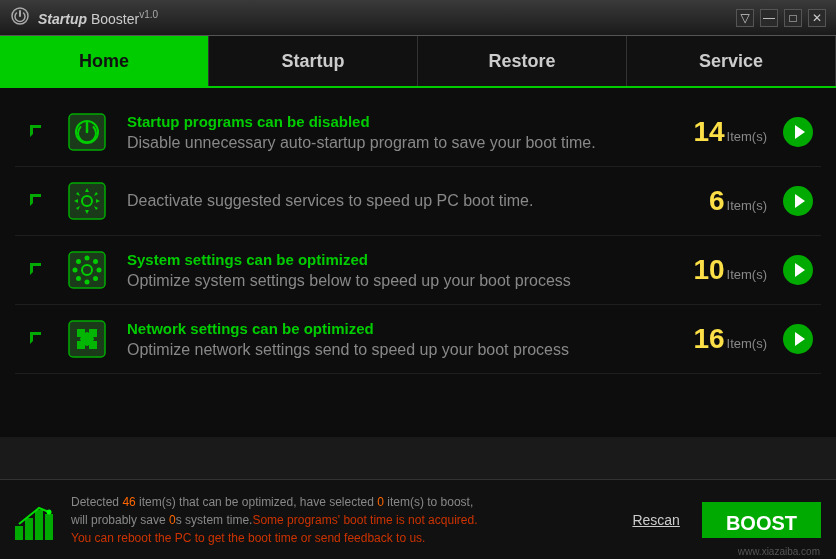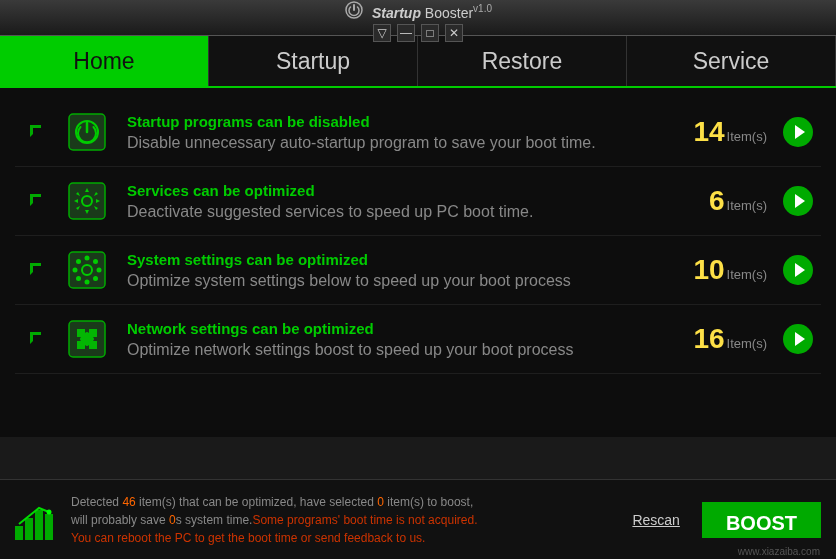--- a/index.html
+++ b/index.html
@@ -14,21 +14,20 @@
 
     
     .title-bar {
       background: linear-gradient(to bottom, #3a3a3a, #1a1a1a);
       height: 36px;
       display: flex;
       align-items: center;
       justify-content: space-between;
       padding: 0 10px;
       border-bottom: 1px solid #555;
-      flex-direction: column;
     }
     .title-bar-left {
       display: flex;
       align-items: center;
       gap: 8px;
     }
     .title-text {
       color: #ccc;
       font-size: 14px;
       font-weight: normal;
@@ -66,22 +65,22 @@
       display: flex;
       height: 52px;
       border-bottom: 2px solid #00cc00;
     }
     .nav-tab {
       flex: 1;
       display: flex;
       align-items: center;
       justify-content: center;
       color: #ccc;
-      font-size: 23px;
-      font-weight: normal;
+      font-size: 18px;
+      font-weight: bold;
       cursor: pointer;
       border-right: 1px solid #333;
     }
     .nav-tab.active {
       background: #00cc00;
       color: #111;
     }
 
     
     .main-content {
@@ -307,21 +306,20 @@
           <path d="M-13,0 L-9,-2 L-9,2 Z" fill="#00cc00"></path>
           <path d="M13,0 L9,-2 L9,2 Z" fill="#00cc00"></path>
           <path d="M-9,-9 L-7,-5 L-11,-7 Z" fill="#00cc00"></path>
           <path d="M9,9 L7,5 L11,7 Z" fill="#00cc00"></path>
           <path d="M9,-9 L7,-5 L11,-7 Z" fill="#00cc00"></path>
           <path d="M-9,9 L-7,5 L-11,7 Z" fill="#00cc00"></path>
         </g>
       </svg>
     </div>
     <div class="row-text">
-      <div class="row-title">Services can be optimized</div>
       <div class="row-desc">Deactivate suggested services to speed up PC boot time.</div>
     </div>
     <div class="row-count">
       <span class="count-num">6</span>
       <span class="count-label">Item(s)</span>
     </div>
     <div class="row-arrow">
       <div class="arrow-triangle"></div>
     </div>
   </div>
@@ -371,21 +369,21 @@
       <svg width="44" height="44" viewBox="0 0 44 44" fill="none">
         <rect x="4" y="4" width="36" height="36" rx="4" fill="#1a3a1a" stroke="#00aa00" stroke-width="1.5"></rect>
 
         <g fill="#00cc00">
           <path d="M12 12 L20 12 L20 16 Q22 14 24 16 L24 12 L32 12 L32 20 L28 20 Q30 22 28 24 L32 24 L32 32 L24 32 L24 28 Q22 30 20 28 L20 32 L12 32 L12 24 L16 24 Q14 22 16 20 L12 20 Z" opacity="0.85"></path>
         </g>
       </svg>
     </div>
     <div class="row-text">
       <div class="row-title">Network settings can be optimized</div>
-      <div class="row-desc">Optimize network settings boost to speed up your boot process</div>
+      <div class="row-desc">Optimize network settings send to speed up your boot process</div>
     </div>
     <div class="row-count">
       <span class="count-num">16</span>
       <span class="count-label">Item(s)</span>
     </div>
     <div class="row-arrow">
       <div class="arrow-triangle"></div>
     </div>
   </div>
 

